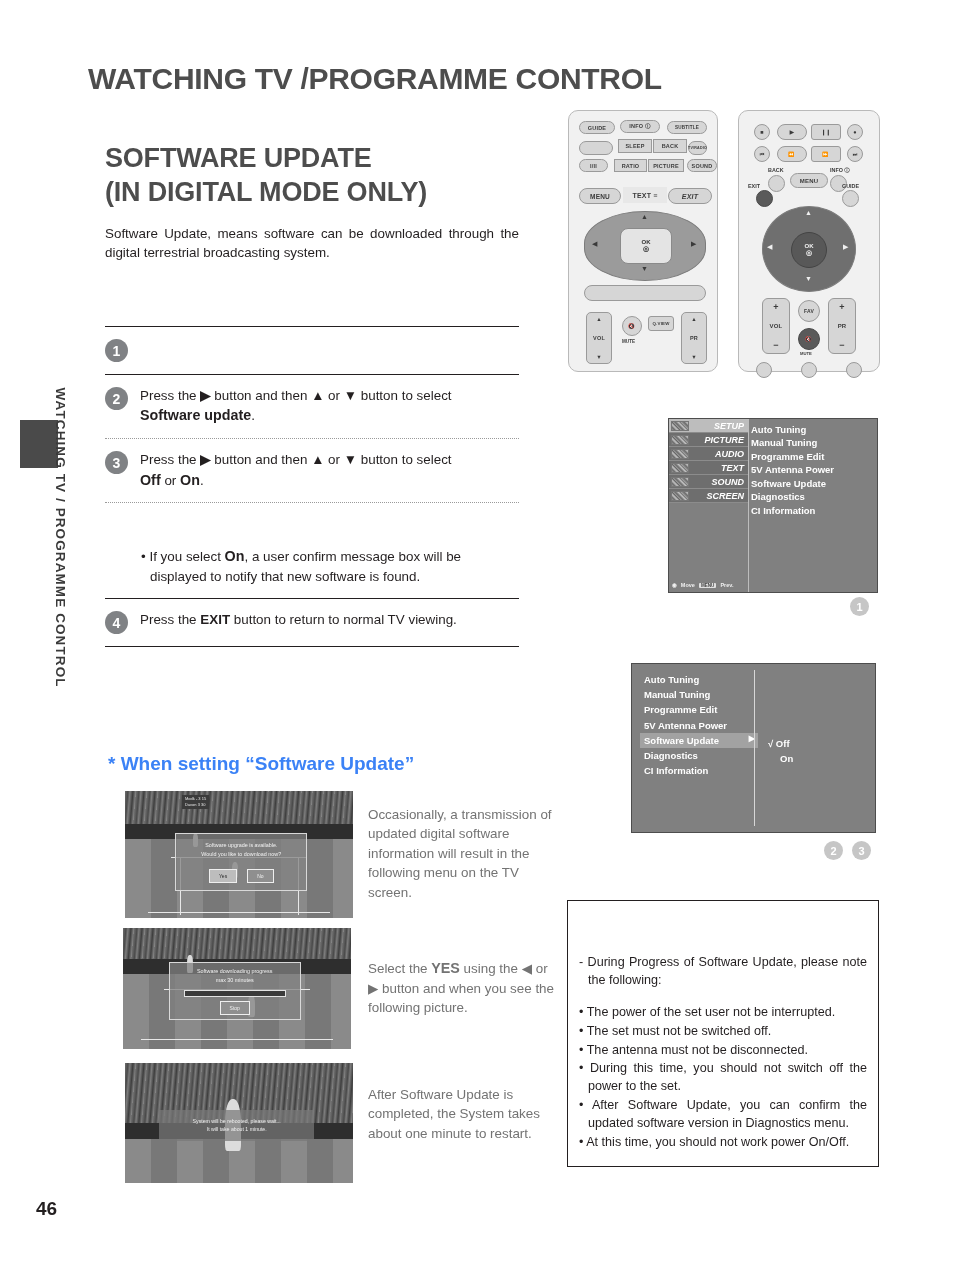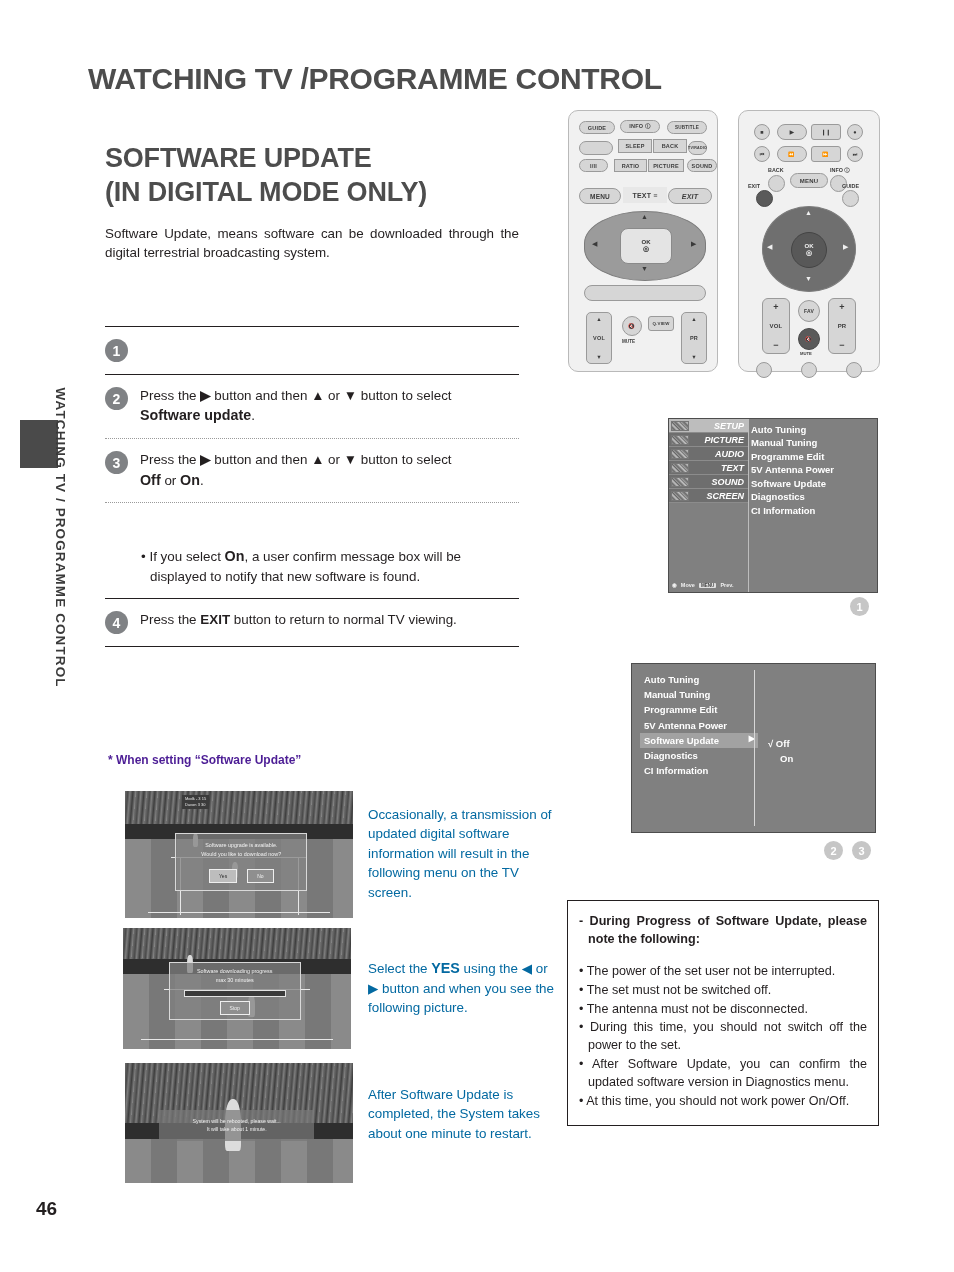--- a/index.html
+++ b/index.html
@@ -62,25 +62,25 @@
   .b { font-weight: bold; }
   .bigb { font-weight: bold; font-size: 14.3px; }
   .note-bullet {
     font-size: 13.4px; line-height: 1.45; padding: 10px 0 12px 36px; width: 414px;
   }
   .note-bullet .hang { display: block; text-indent: -9px; padding-left: 9px; margin-top: 33px; }
 
   
   .when-setting {
     position: absolute; left: 108px; top: 753px;
-    font-size: 12px; font-weight: bold; color: #4c1d95;
+    font-size: 19px; font-weight: bold; color: #3b82f6;
   }
 
   .tv-shot { position: absolute; background: #6b6b6b; overflow: hidden; }
-  .tv-desc { position: absolute; font-size: 13.4px; line-height: 1.45; width: 190px; color: #0369a1; }
+  .tv-desc { position: absolute; font-size: 13.4px; line-height: 1.45; width: 190px; color: #737373; }
 
   
   .crowd { position: absolute; left: 0; top: 0; width: 100%; height: 30%;
     background: repeating-linear-gradient(95deg,#6f6f6f 0px,#4a4a4a 3px,#7d7d7d 5px,#3e3e3e 8px,#858585 11px);
   }
   .backwall { position: absolute; left:0; top: 26%; width:100%; height: 13%; background:#2e2e2e; }
   .court { position: absolute; left: 0; top: 38%; width: 100%; height: 62%;
     background: repeating-linear-gradient(90deg,#8a8a8a 0px,#8a8a8a 26px,#787878 26px,#787878 52px);
   }
   .court-line { position: absolute; background: #e8e8e8; }
@@ -170,21 +170,21 @@
     background: #c6c6c6; color: #ffffff; font-size: 11px; font-weight: bold;
     display: flex; align-items: center; justify-content: center;
   }
 
   
   .caution {
     position: absolute; left: 567px; top: 900px; width: 312px;
     border: 1.4px solid #231f20; padding: 12px 11px 13px 11px;
     font-size: 12.6px; line-height: 1.42;
   }
-  .caution-title { font-weight: bold; text-align: justify; text-indent: -9px; padding-left: 9px; }
+  .caution-title { font-weight: normal; text-align: justify; text-indent: -9px; padding-left: 9px; margin-top: 41px; }
   .caution ul { list-style: none; margin-top: 14px; }
   .caution li { text-indent: -9px; padding-left: 9px; margin-bottom: 1px; text-align: justify; }
 
   .page-num { position: absolute; left: 36px; top: 1198px; font-size: 19px; font-weight: bold; color: #231f20; }
 </style>
 </head>
 <body>
 
 <div class="side-tab-block"></div>
 <div class="side-tab-text">WATCHING TV / PROGRAMME CONTROL</div>

